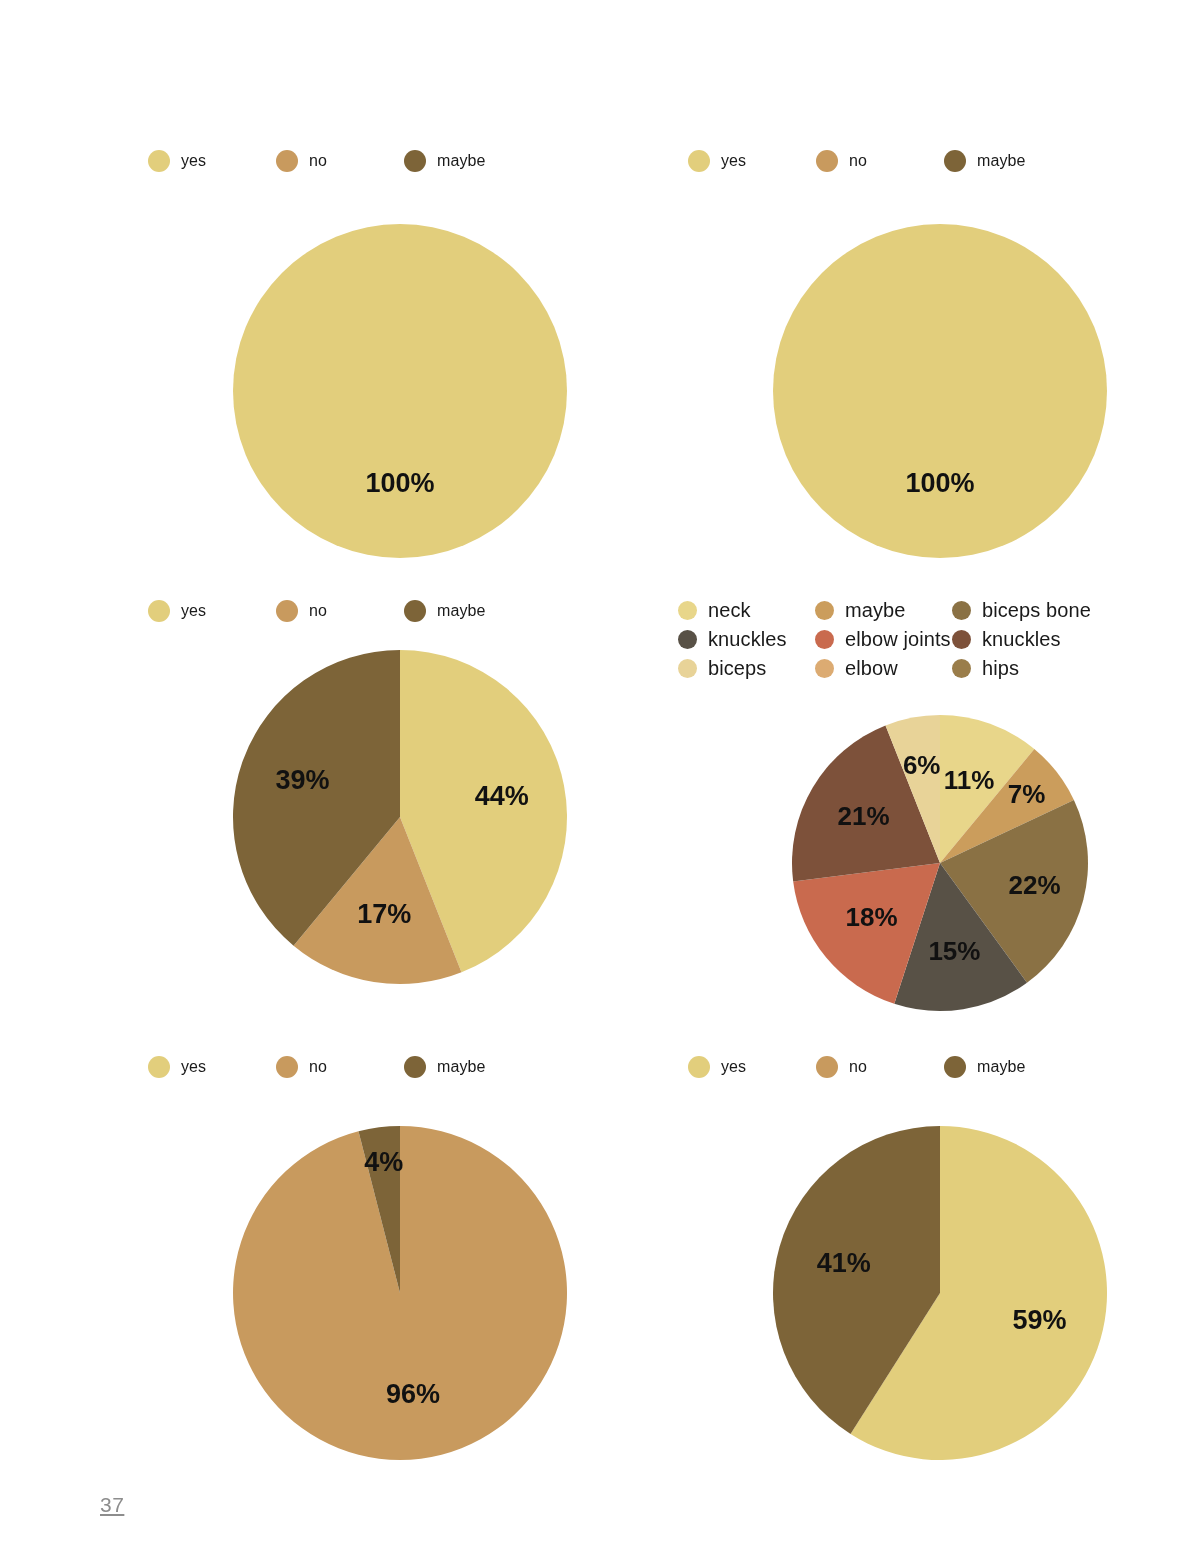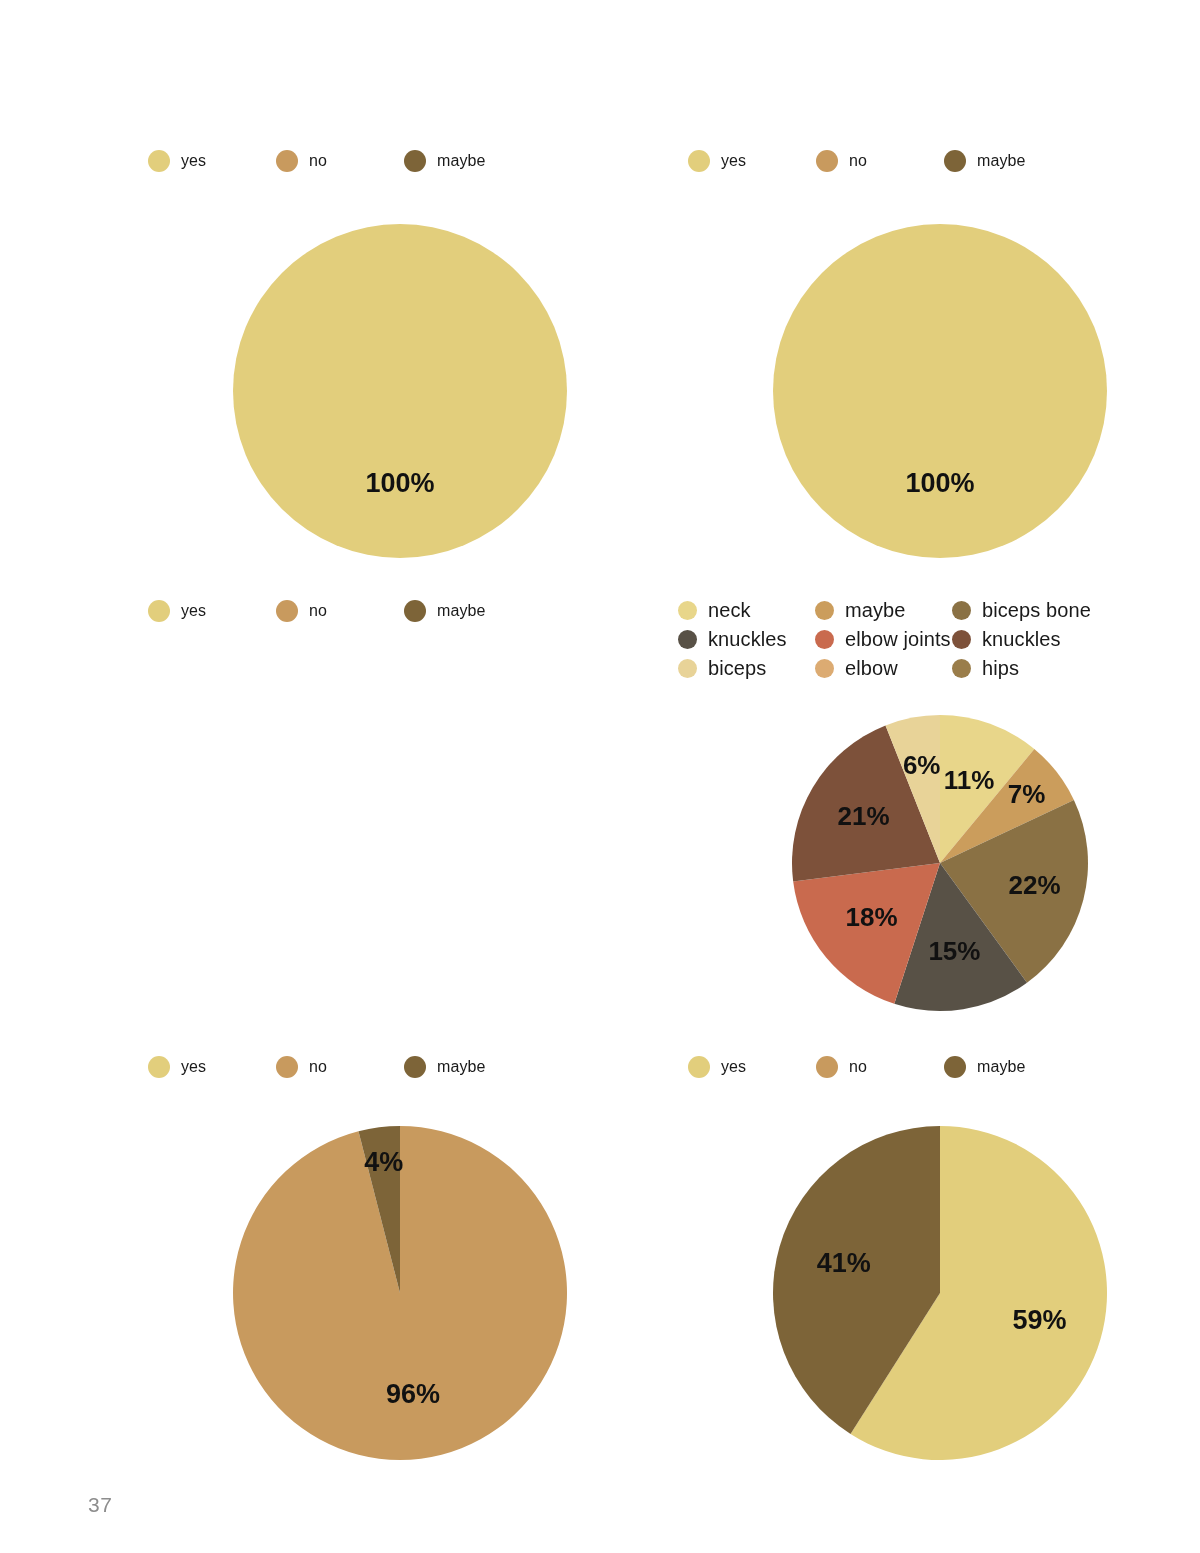--- a/index.html
+++ b/index.html
@@ -100,25 +100,26 @@
     font-size: 26px;
     font-weight: 600;
     fill: #111111;
     text-anchor: middle;
     dominant-baseline: middle;
   }
   .slice-label.big { font-size: 27px; }
 
   .page-number {
     position: absolute;
-    left: 88px;
+    left: 100px;
     top: 1493px;
     font-size: 21px;
     color: #8d8d8d;
     letter-spacing: 0.5px;
+    text-decoration: underline;
   }
 </style>
 </head>
 <body>
 
 <div class="page">
   <div class="grid">
 
     <div class="cell col-left row-1">
       <div class="legend simple">
@@ -173,20 +174,30 @@
             <span class="legend-label">yes</span>
           </div>
           <div class="legend-item">
             <span class="swatch" style="background: rgb(200, 154, 94);"></span>
             <span class="legend-label">no</span>
           </div>
           <div class="legend-item">
             <span class="swatch" style="background: rgb(125, 100, 56);"></span>
             <span class="legend-label">maybe</span>
           </div>
+        </div>
+      <div class="chart-wrap row2">
+          <svg class="pie" width="342" height="342" viewBox="0 0 342 342">
+            <path d="M 171 171 L 171.00 4.00 A 167 167 0 0 1 232.48 326.27 Z" fill="#e2ce7c"></path>
+            <path d="M 171 171 L 232.48 326.27 A 167 167 0 0 1 64.55 299.68 Z" fill="#c89a5e"></path>
+            <path d="M 171 171 L 64.55 299.68 A 167 167 0 0 1 171.00 4.00 Z" fill="#7d6438"></path>
+            <text class="slice-label big" x="272.7" y="151.6">44%</text>
+            <text class="slice-label big" x="155.3" y="270.0">17%</text>
+            <text class="slice-label big" x="73.6" y="135.9">39%</text>
+          </svg>
         </div>
     </div>
 
     <div class="cell col-right row-2">
       <div class="legend multi">
           <div class="legend-item">
             <span class="swatch" style="background: rgb(232, 214, 138);"></span>
             <span class="legend-label">neck</span>
           </div>
           <div class="legend-item">

